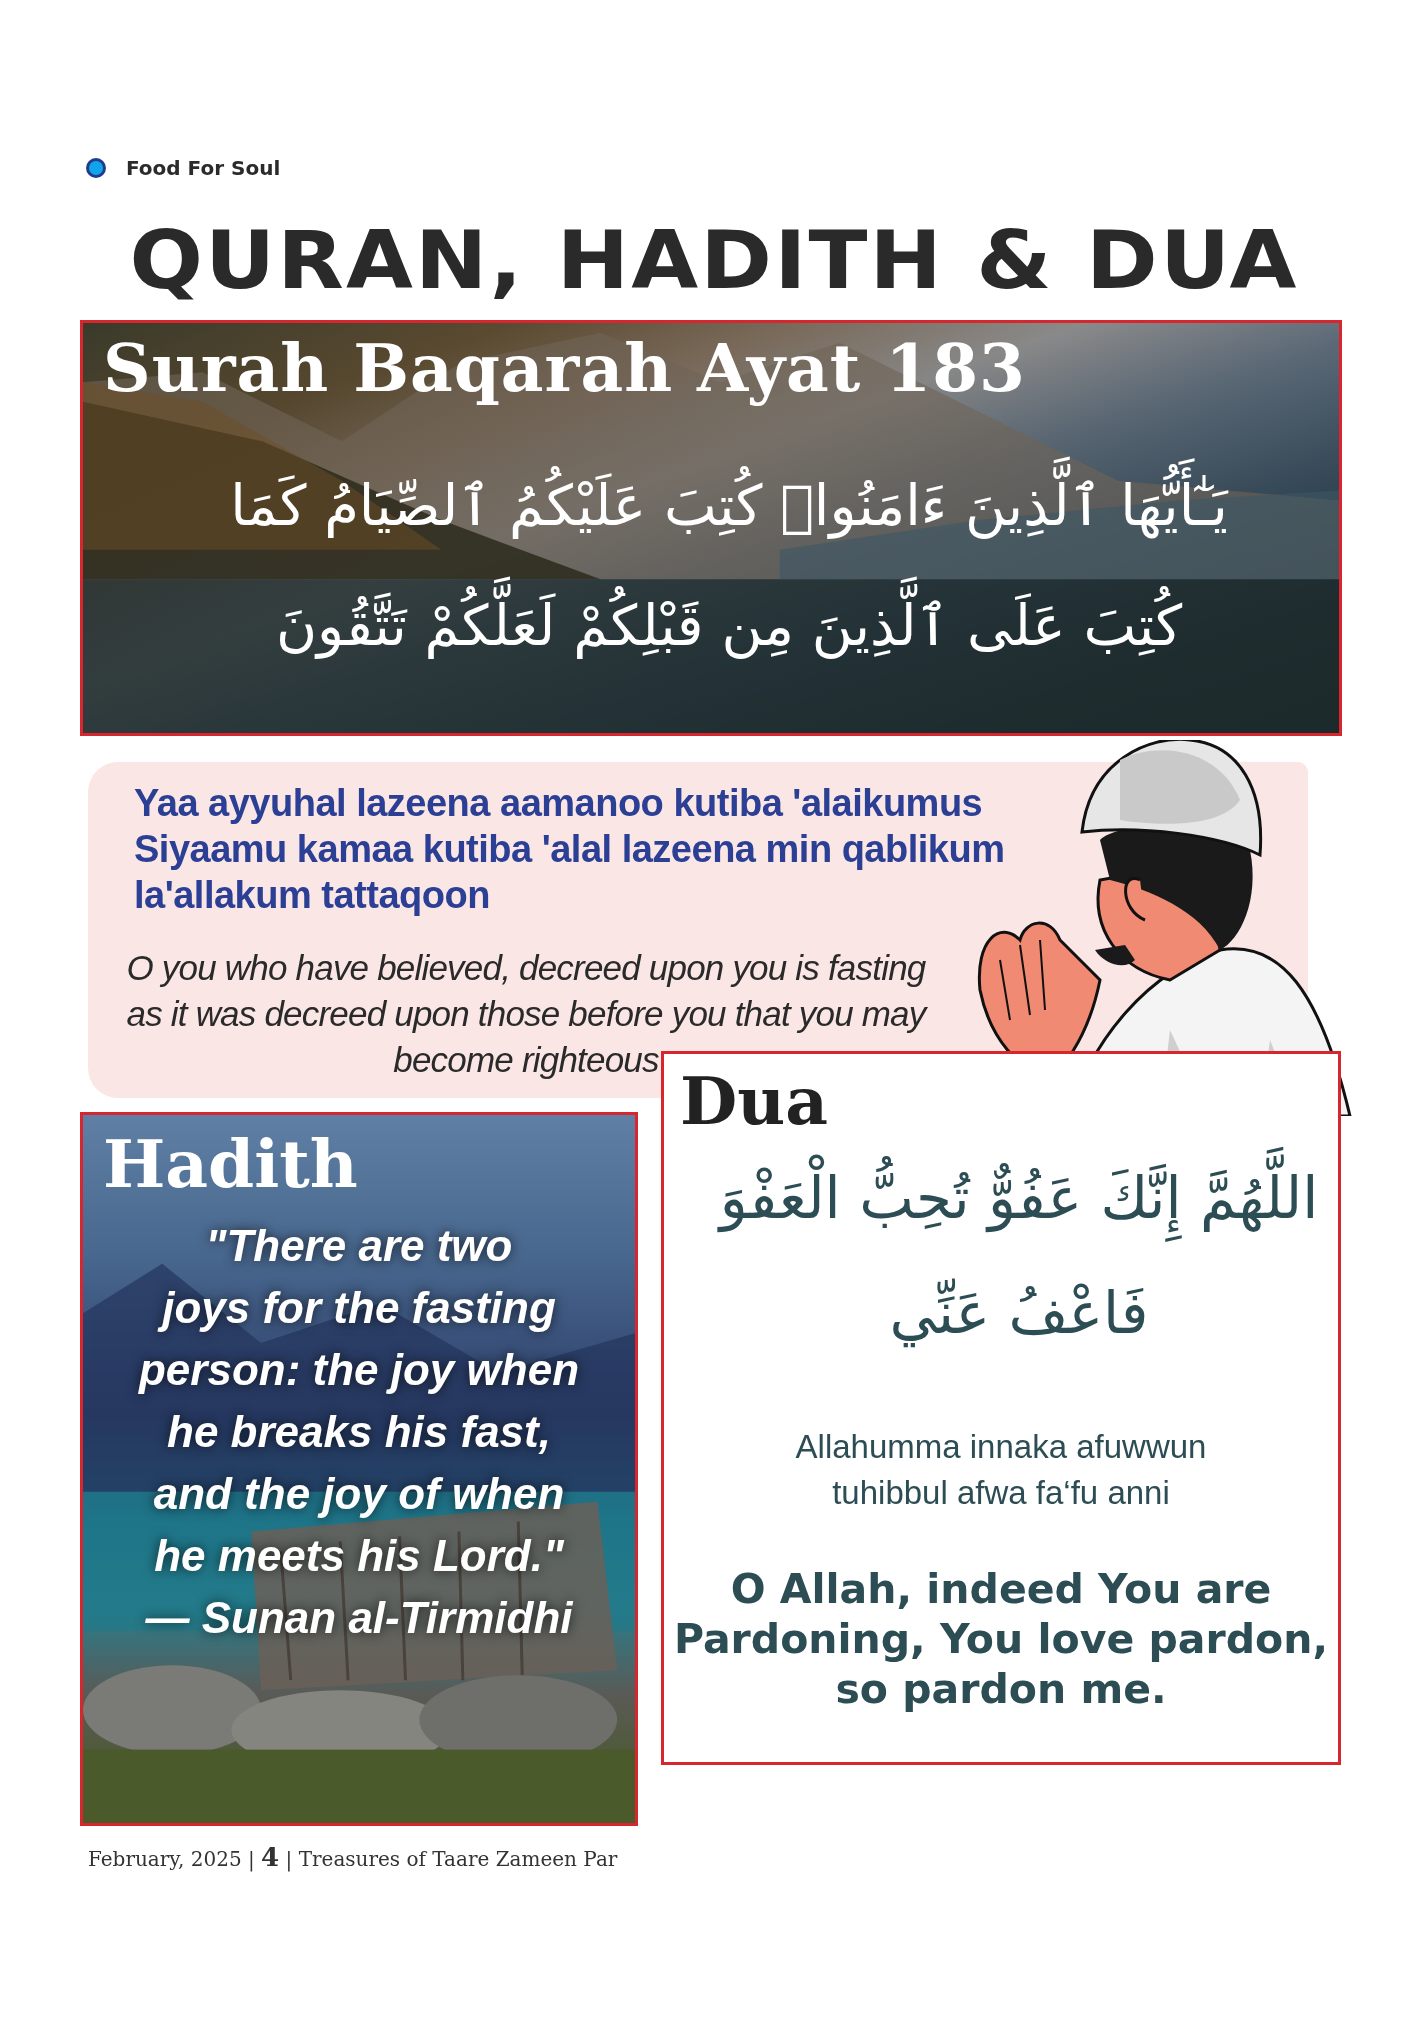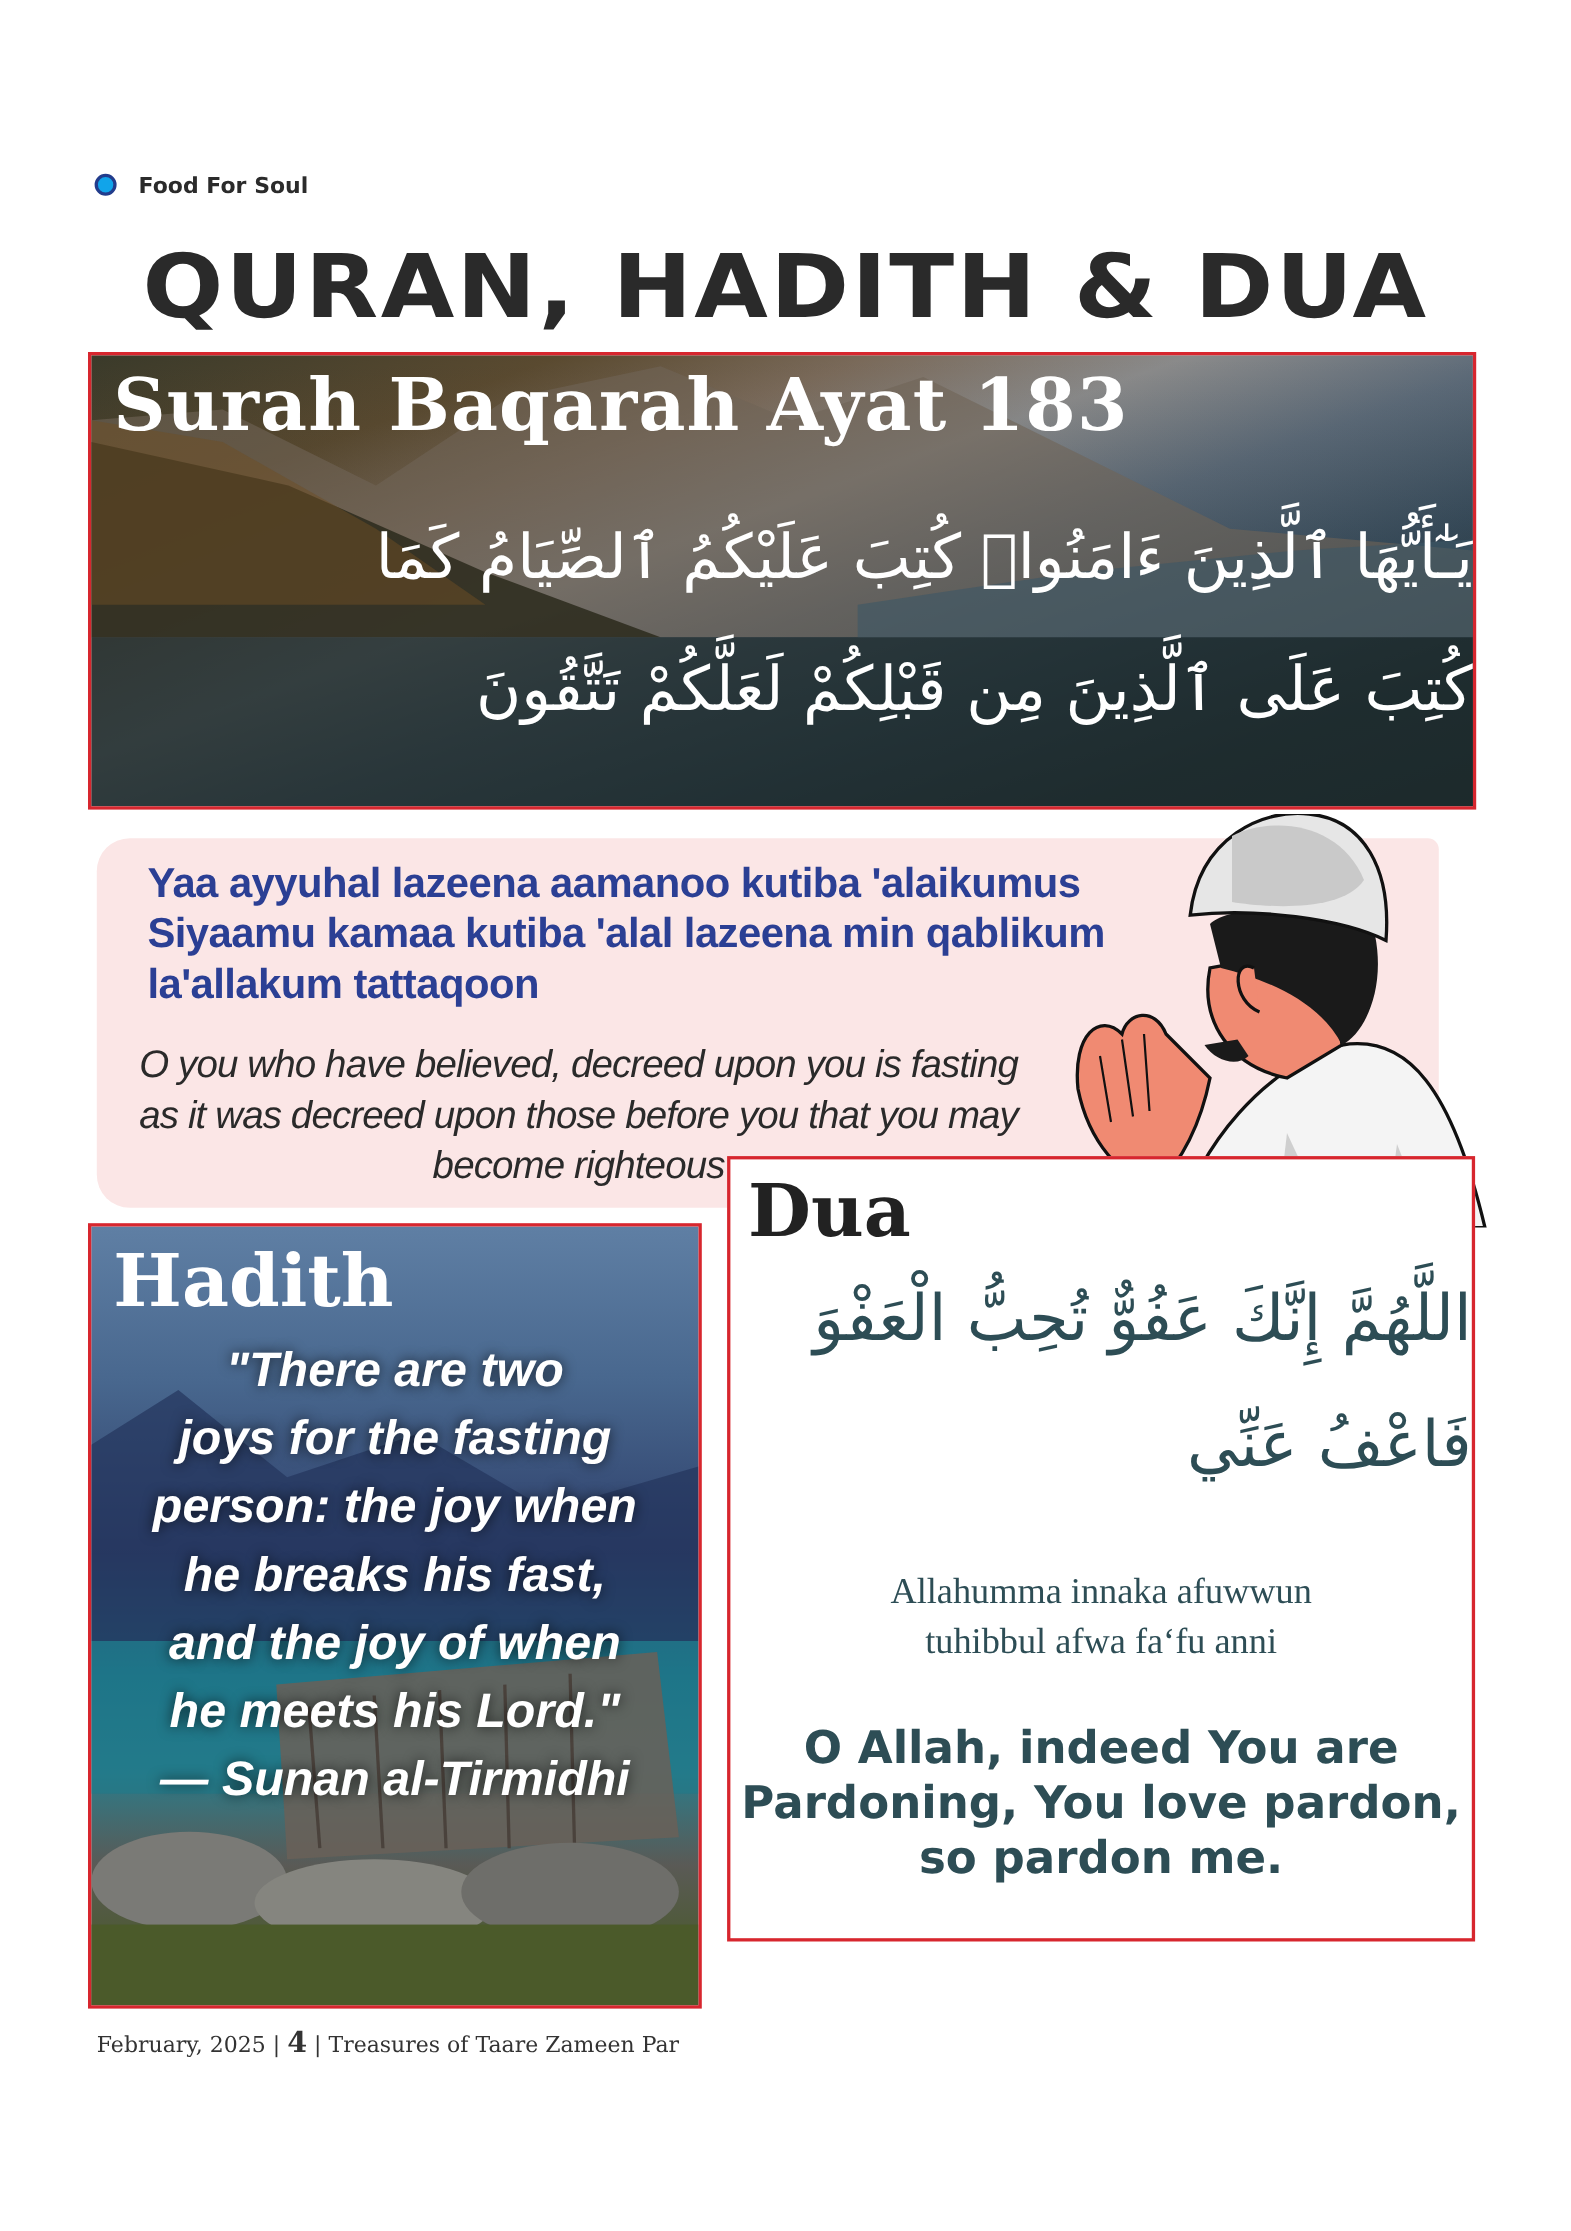--- a/index.html
+++ b/index.html
@@ -26,21 +26,21 @@
       overflow: hidden;
     }
     .quran-box .mountain {
       position: absolute; left: 0; top: 0; width: 100%; height: 100%;
     }
     .quran-title {
       position: absolute; left: 20px; top: 6px; font-family: "DejaVu Serif", serif; font-weight: bold;
       font-size: 66px; color: #ffffff; letter-spacing: 1px;
     }
     .arabic {
-      direction: rtl; text-align: right; font-family: "DejaVu Sans", sans-serif;
+      direction: rtl; text-align: center; font-family: "DejaVu Sans", sans-serif; padding-left: 18px;
     }
     .quran-line { position: absolute; left: 0; width: 100%; color: #ffffff; font-size: 56px; }
     .quran-line.l1 { top: 150px; }
     .quran-line.l2 { top: 270px; }
 
     .translit-band {
       position: absolute; left: 88px; top: 762px; width: 1220px; height: 336px;
       background: #fbe6e6; border-radius: 30px 10px 40px 30px;
     }
     .translit {
@@ -77,21 +77,21 @@
     }
     .dua-title {
       position: absolute; left: 16px; top: 8px; font-family: "DejaVu Serif", serif; font-weight: bold;
       font-size: 66px; color: #222222;
     }
     .dua-arabic { position: absolute; left: 0; width: 100%; color: #2d4d55; font-size: 58px; }
     .dua-arabic.l1 { top: 110px; }
     .dua-arabic.l2 { top: 225px; }
     .dua-translit {
       position: absolute; left: 0; width: 100%; top: 370px; text-align: center;
-      font-family: Liberation Serif, serif; font-size: 33px; line-height: 46px; color: #2d4d55;
+      font-family: Liberation Sans, sans-serif; font-size: 33px; line-height: 46px; color: #2d4d55;
     }
     .dua-meaning {
       position: absolute; left: 0; width: 100%; top: 510px; text-align: center;
       font-family: "DejaVu Sans", sans-serif; font-weight: bold; font-size: 41px; line-height: 50px; color: #2d4d55;
     }
 
     .footer {
       position: absolute; left: 88px; top: 1842px; font-family: "DejaVu Serif", serif; font-size: 20px; color: #333333;
     }
     .footer .num { font-weight: bold; font-size: 26px; }

